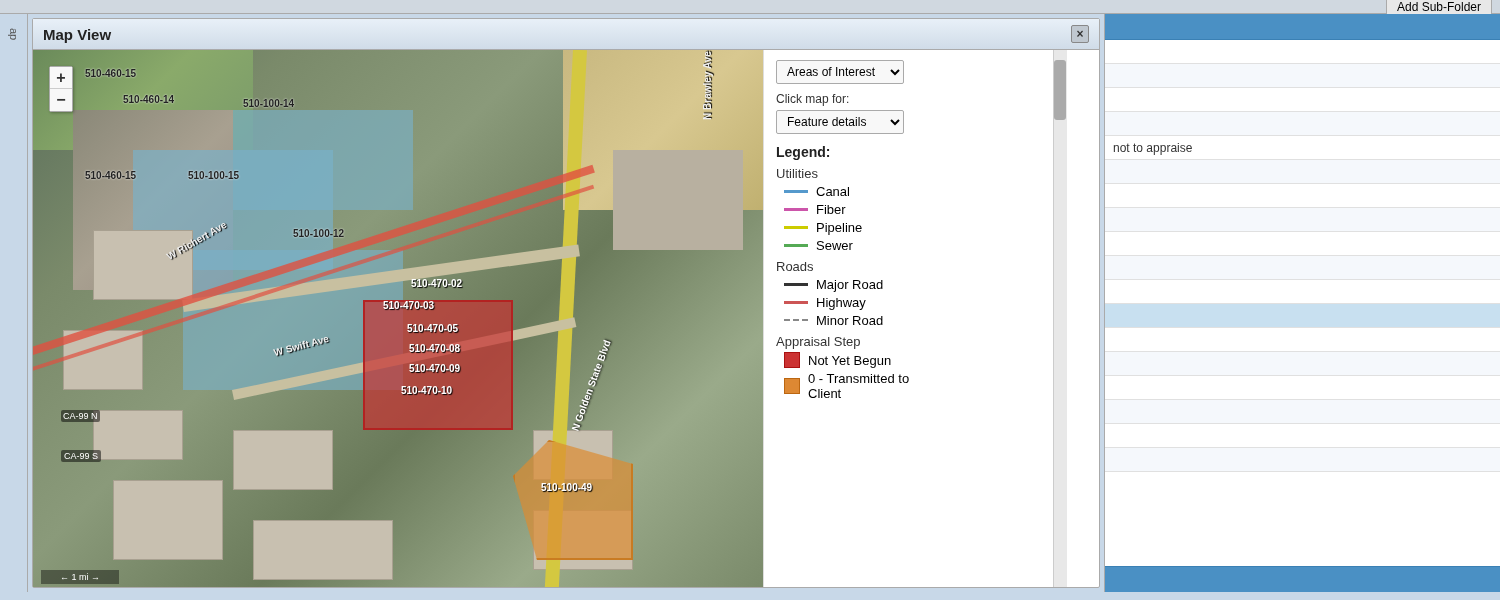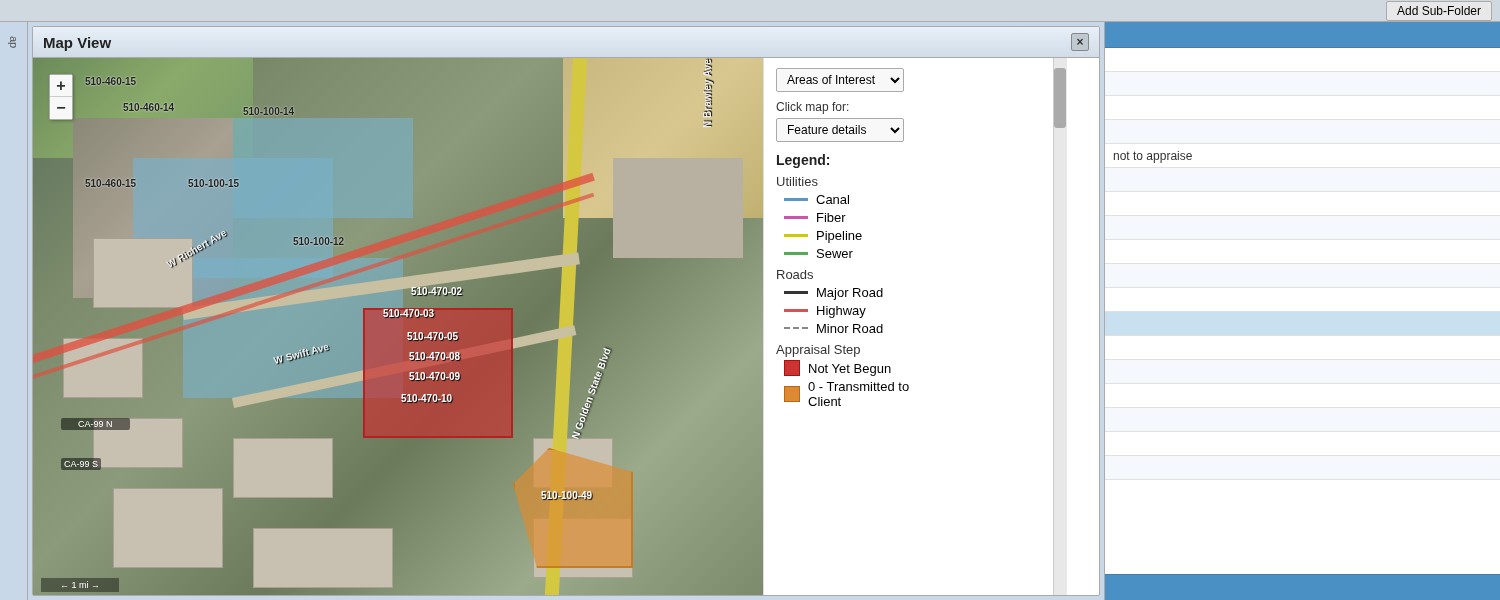--- a/index.html
+++ b/index.html
@@ -6,21 +6,21 @@
     body {
       font-family: Arial, sans-serif;
       font-size: 13px;
       background: #c8d8e8;
       width: 1500px;
       height: 600px;
       overflow: hidden;
     }
 
     .top-bar {
-      height: 22px;
+      height: 14px;
       background: #d0d8e0;
       display: flex;
       align-items: center;
       justify-content: flex-end;
       padding: 0 8px;
       border-bottom: 1px solid #aaa;
     }
 
     .add-subfolder-btn {
       background: #e8e8e8;
@@ -336,21 +336,21 @@
           <div style="position:absolute;top:320px;left:-10px;width:600px;height:4px;background:#e05040;transform:rotate(-18deg);transform-origin:left center;z-index:3;opacity:0.7;"></div>
 
           <div style="position:absolute;top:250px;left:150px;width:400px;height:12px;background:#c8c0a0;transform:rotate(-8deg);transform-origin:left center;z-index:2;"></div>
           <div style="position:absolute;top:340px;left:200px;width:350px;height:10px;background:#c8c0a0;transform:rotate(-12deg);transform-origin:left center;z-index:2;"></div>
 
           <div style="position:absolute;top:330px;left:510px;font-size:10px;color:#fff;font-weight:bold;text-shadow:1px 1px 2px #000;transform:rotate(-70deg);z-index:5;white-space:nowrap;">N Golden State Blvd</div>
 
           <div style="position:absolute;top:185px;left:130px;font-size:10px;color:#eee;font-weight:bold;text-shadow:1px 1px 1px #000;transform:rotate(-30deg);z-index:5;white-space:nowrap;">W Richert Ave</div>
           <div style="position:absolute;top:290px;left:240px;font-size:10px;color:#eee;font-weight:bold;text-shadow:1px 1px 1px #000;transform:rotate(-15deg);z-index:5;white-space:nowrap;">W Swift Ave</div>
 
-          <div style="position:absolute;top:360px;left:28px;font-size:9px;color:#fff;background:rgba(0,0,0,0.5);padding:1px 17px;border-radius:2px;z-index:6;">CA-99 N</div>
+          <div style="position:absolute;top:360px;left:28px;font-size:9px;color:#fff;background:rgba(0,0,0,0.5);padding:1px 2px;border-radius:2px;z-index:6;">CA-99 N</div>
           <div style="position:absolute;top:400px;left:28px;font-size:9px;color:#fff;background:rgba(0,0,0,0.5);padding:1px 3px;border-radius:2px;z-index:6;">CA-99 S</div>
 
           <div style="position:absolute;top:30px;left:640px;font-size:10px;color:#eee;font-weight:bold;text-shadow:1px 1px 1px #000;transform:rotate(-90deg);z-index:5;white-space:nowrap;">N Brawley Ave</div>
 
           <div style="position:absolute;top:250px;left:330px;width:150px;height:130px;background:rgba(200,50,50,0.7);border:2px solid rgba(180,30,30,0.9);z-index:4;"></div>
 
           <div style="position:absolute;top:390px;left:480px;width:120px;height:120px;background:rgba(220,140,50,0.7);border:2px solid rgba(200,120,30,0.9);z-index:4;clip-path:polygon(0% 30%, 30% 0%, 100% 20%, 100% 100%, 20% 100%);"></div>
 
           <div class="parcel-label-dark" style="top:18px;left:52px;z-index:8;">510-460-15</div>
           <div class="parcel-label-dark" style="top:44px;left:90px;z-index:8;">510-460-14</div>

